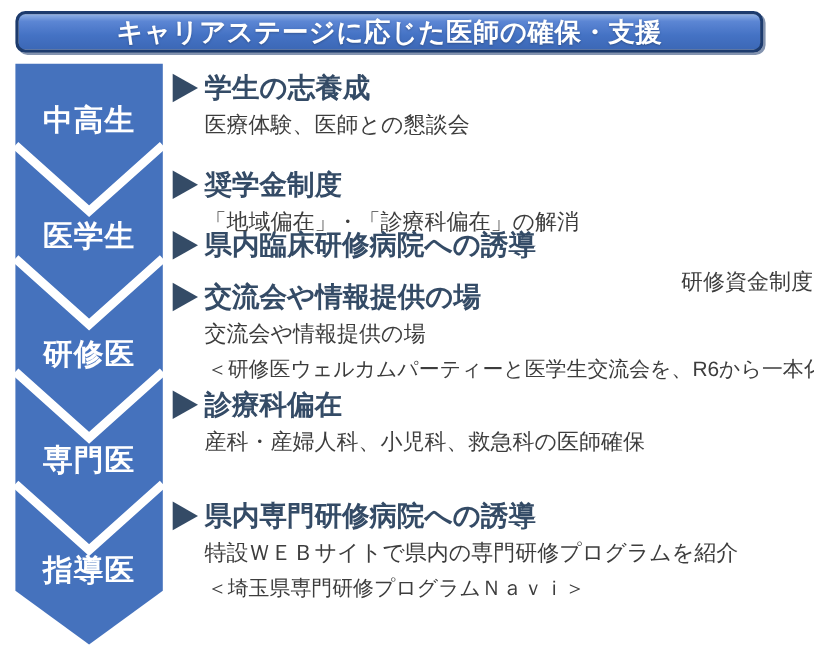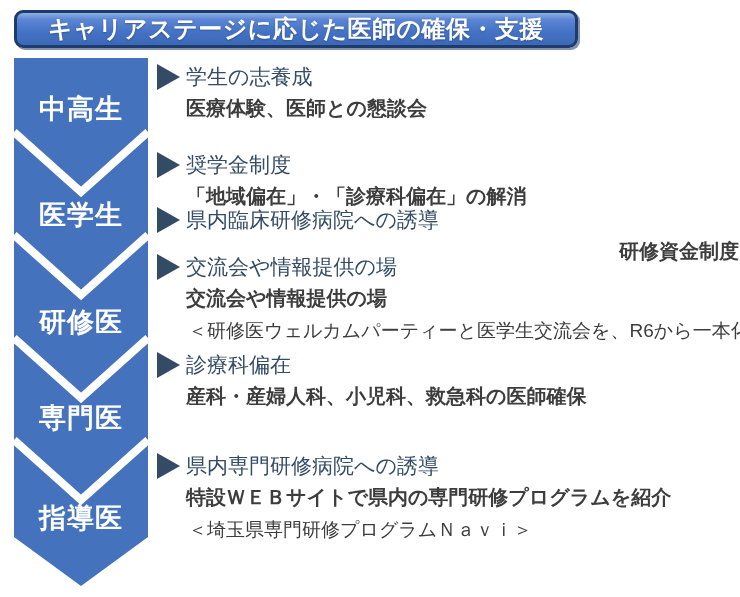--- a/index.html
+++ b/index.html
@@ -14,21 +14,21 @@
     height: 597px;
     background: #ffffff;
     overflow: hidden;
   }
 
   
   #header-box {
     position: absolute;
     left: 14px;
     top: 10px;
-    width: 564px;
+    width: 680px;
     height: 38px;
     box-sizing: border-box;
     border: 3px solid #1d3b6d;
     border-radius: 9px;
     background: linear-gradient(180deg, #8fb0e4 0%, #5c86d4 20%, #4472c4 60%, #3c68b6 100%);
     box-shadow: 2px 2px 0 rgba(29,59,109,0.55);
     display: flex;
     align-items: center;
     justify-content: center;
   }
@@ -79,31 +79,30 @@
   }
   .tri {
     width: 0;
     height: 0;
     border-top: 13px solid transparent;
     border-bottom: 13px solid transparent;
     border-left: 23px solid #344b66;
     flex: 0 0 auto;
   }
   .item-title {
-    font-size: 21px;
-    font-weight: normal;
+    font-size: 25px;
+    font-weight: bold;
     color: #344b66;
     white-space: nowrap;
   }
   .item-desc {
     margin: 4px 0 0 29px;
     font-size: 20px;
     color: #3d3d3d;
     white-space: nowrap;
-    font-weight: bold;
   }
   .item-note {
     margin: 6px 0 0 31px;
     font-size: 19px;
     color: #3d3d3d;
     white-space: nowrap;
   }
 </style>
 </head>
 <body>

